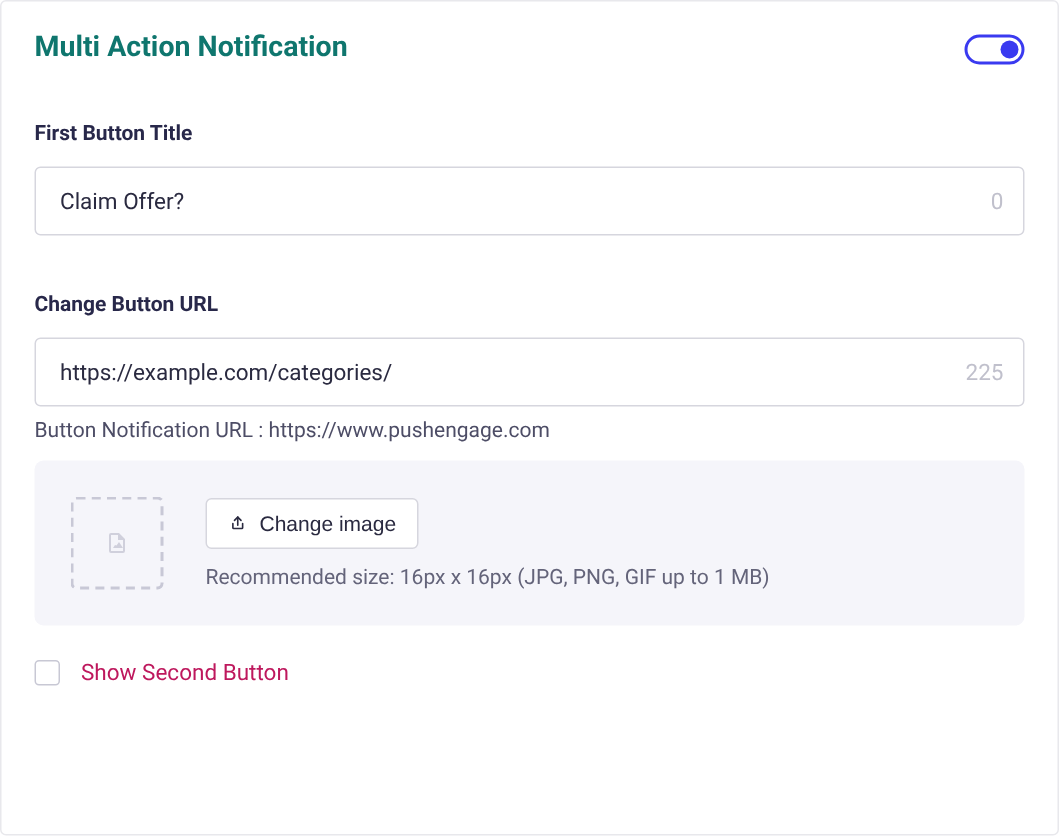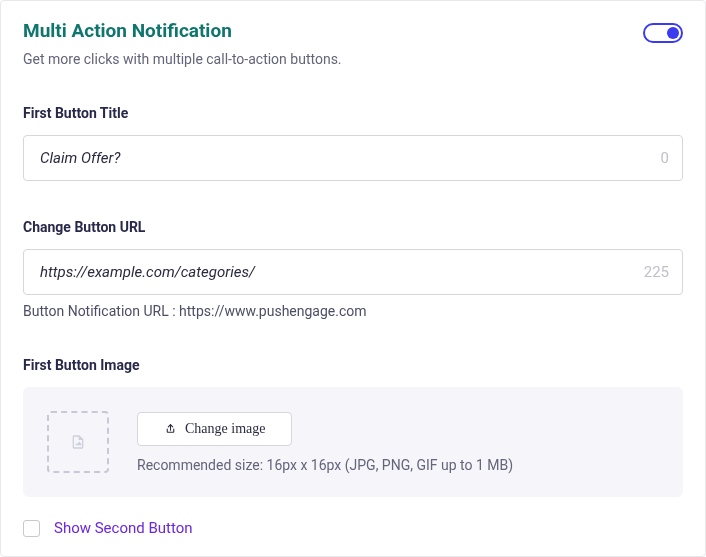--- a/index.html
+++ b/index.html
@@ -67,21 +67,20 @@
     }
     .text-input {
       width: 100%;
       border: 1px solid #d6d6de;
       border-radius: 4px;
       padding: 13px 60px 13px 16px;
       font-size: 15px;
       color: #2a2a40;
       outline: none;
       font-family: inherit;
-      font-style: italic;
     }
     .char-count {
       position: absolute;
       right: 14px;
       top: 50%;
       transform: translateY(-50%);
       font-size: 15px;
       color: #c0c0cc;
     }
     .helper-text {
@@ -115,26 +114,26 @@
     .image-right {
       margin-left: 28px;
     }
     .change-btn {
       display: inline-flex;
       align-items: center;
       gap: 8px;
       border: 1px solid #d6d6de;
       background: #fff;
       border-radius: 4px;
-      padding: 8px 26px;
+      padding: 8px 14px;
       font-size: 14px;
       color: #2a2a40;
       cursor: pointer;
       font-weight: 500;
-      font-family: Liberation Serif, serif;
+      font-family: Liberation Sans, sans-serif;
     }
     .change-btn svg {
       width: 13px;
       height: 13px;
     }
     .recommended {
       font-size: 14px;
       color: #64647a;
       margin-top: 11px;
     }
@@ -147,51 +146,49 @@
     .checkbox {
       width: 17px;
       height: 17px;
       border: 1px solid #c8c8d4;
       border-radius: 3px;
       margin-right: 14px;
       background: #fff;
     }
     .checkbox-label {
       font-size: 15px;
-      color: #6d28d9;
+      color: #be185d;
     }
   </style>
 </head>
 <body>
 
 <div class="container">
   <div class="header-row">
     <div>
       <div class="title">Multi Action Notification</div>
-      <div class="subtitle">Get more clicks with multiple call-to-action buttons.</div>
     </div>
     <div class="toggle">
       <div class="knob"></div>
     </div>
   </div>
 
   <div class="field-label">First Button Title</div>
   <div class="input-wrap">
     <input class="text-input" type="text" value="Claim Offer?" style="">
     <span class="char-count">0</span>
   </div>
 
   <div class="field-label">Change Button URL</div>
   <div class="input-wrap">
     <input class="text-input" type="text" value="https://example.com/categories/" style="">
     <span class="char-count">225</span>
   </div>
   <div class="helper-text">Button Notification URL : https://www.pushengage.com</div>
 
-  <div class="field-label">First Button Image</div>
   <div class="image-section">
     <div class="image-placeholder">
       <svg viewBox="0 0 24 24">
         <path d="M14 2H6a2 2 0 0 0-2 2v16a2 2 0 0 0 2 2h12a2 2 0 0 0 2-2V8l-6-6zM6 20V4h7v5h5v11H6zm4-6l-2 3h10l-4-6-2.5 3.5L10 14z"></path>
       </svg>
     </div>
     <div class="image-right">
       <button class="change-btn">
         <svg viewBox="0 0 24 24" fill="none" stroke="#2a2a40" stroke-width="2" stroke-linecap="round" stroke-linejoin="round">
           <path d="M18 13v5a1 1 0 0 1-1 1H7a1 1 0 0 1-1-1v-5"></path>

